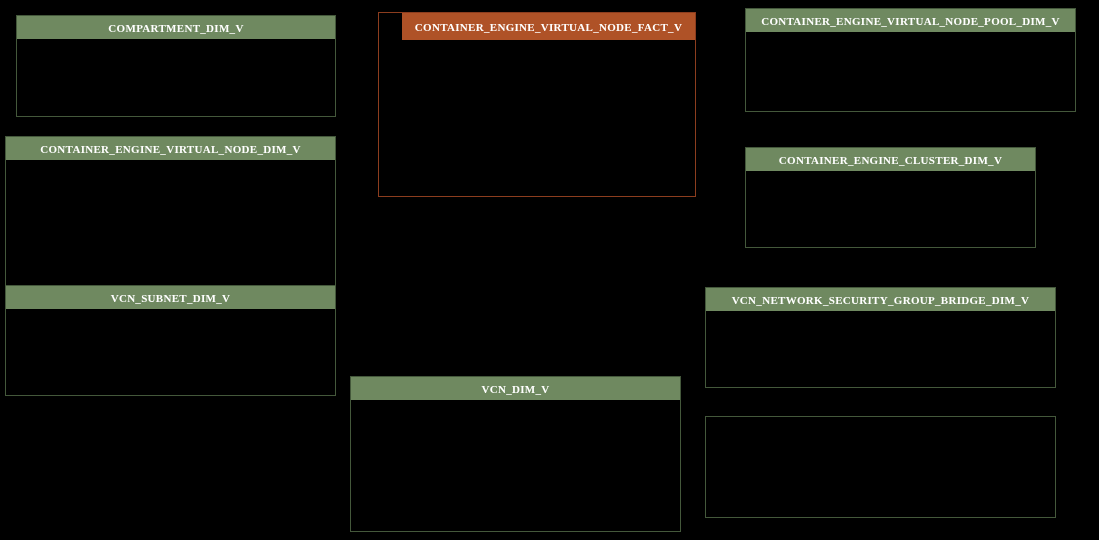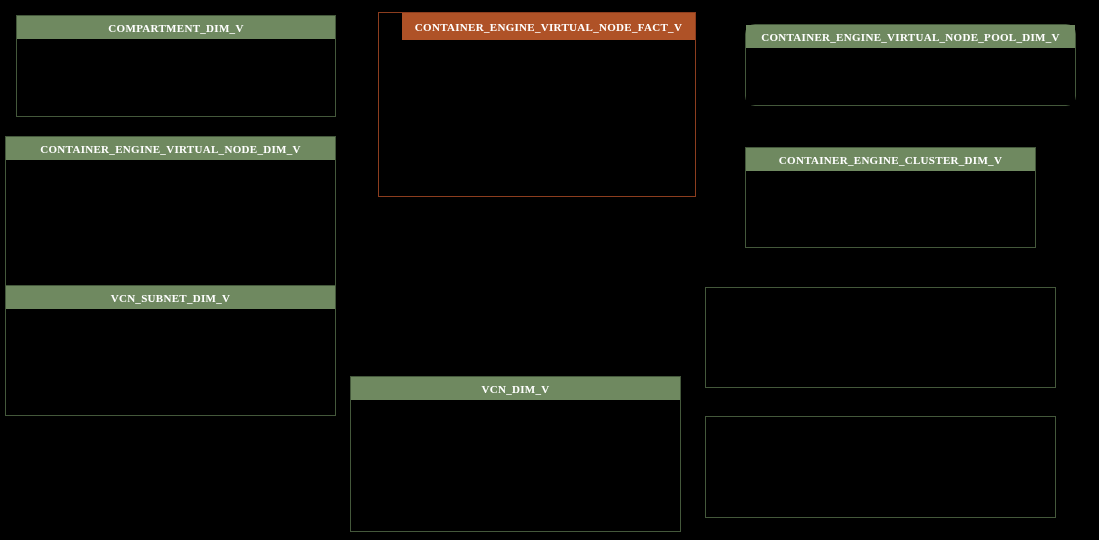--- a/index.html
+++ b/index.html
@@ -52,24 +52,24 @@
     top: 23px;
     background: var(--body-fill, #000000);
   }
   .entity.fact .entity-body {
     top: 27px;
   }
 
   
   #box-compartment-dim        { left: 16px;  top: 15px;  width: 320px; height: 102px; }
   #box-virtual-node-fact      { left: 378px; top: 12px;  width: 318px; height: 185px; }
-  #box-virtual-node-pool-dim  { left: 745px; top: 24px;   width: 331px; height: 82px; border-radius: 10px; }
+  #box-virtual-node-pool-dim  { left: 745px; top: 8px;   width: 331px; height: 104px; }
   #box-virtual-node-dim       { left: 5px;   top: 136px; width: 331px; height: 158px; }
   #box-cluster-dim            { left: 745px; top: 147px; width: 291px; height: 101px; }
-  #box-vcn-subnet-dim         { left: 5px;   top: 285px; width: 331px; height: 131px; }
+  #box-vcn-subnet-dim         { left: 5px;   top: 285px; width: 331px; height: 111px; }
   #box-nsg-bridge-dim         { left: 705px; top: 287px; width: 351px; height: 101px; }
   #box-vcn-dim                { left: 350px; top: 376px; width: 331px; height: 156px; }
   #box-nsg-dim                { left: 705px; top: 416px; width: 351px; height: 102px; }
 </style>
 </head>
 <body>
 
 <div class="canvas">
 
   <div class="entity" id="box-compartment-dim">
@@ -96,20 +96,21 @@
     <div class="entity-header">CONTAINER_ENGINE_CLUSTER_DIM_V</div>
     <div class="entity-body"></div>
   </div>
 
   <div class="entity" id="box-vcn-subnet-dim">
     <div class="entity-header">VCN_SUBNET_DIM_V</div>
     <div class="entity-body"></div>
   </div>
 
   <div class="entity" id="box-nsg-bridge-dim">
+    <div class="entity-header">VCN_NETWORK_SECURITY_GROUP_BRIDGE_DIM_V</div>
     <div class="entity-body"></div>
   </div>
 
   <div class="entity" id="box-vcn-dim">
     <div class="entity-header">VCN_DIM_V</div>
     <div class="entity-body"></div>
   </div>
 
   <div class="entity" id="box-nsg-dim">
     <div class="entity-body"></div>

